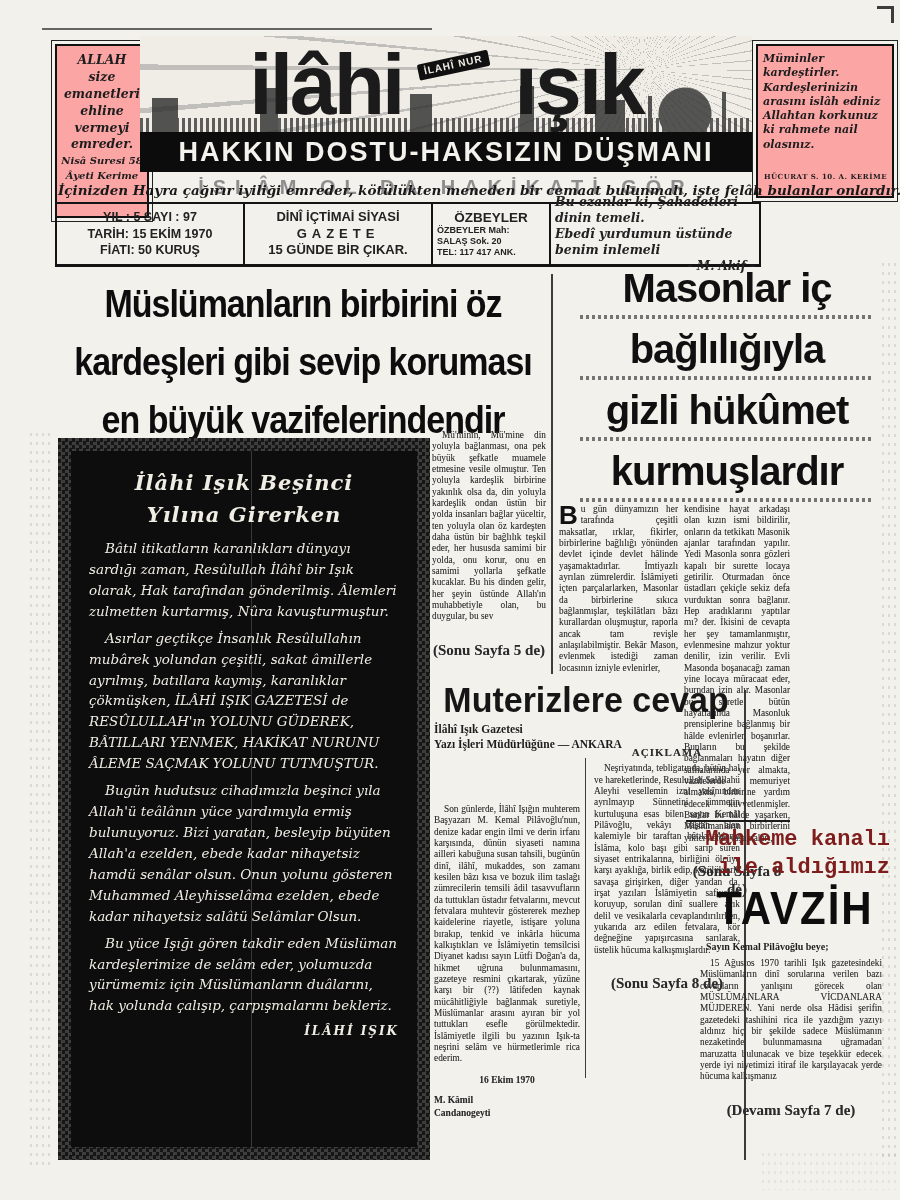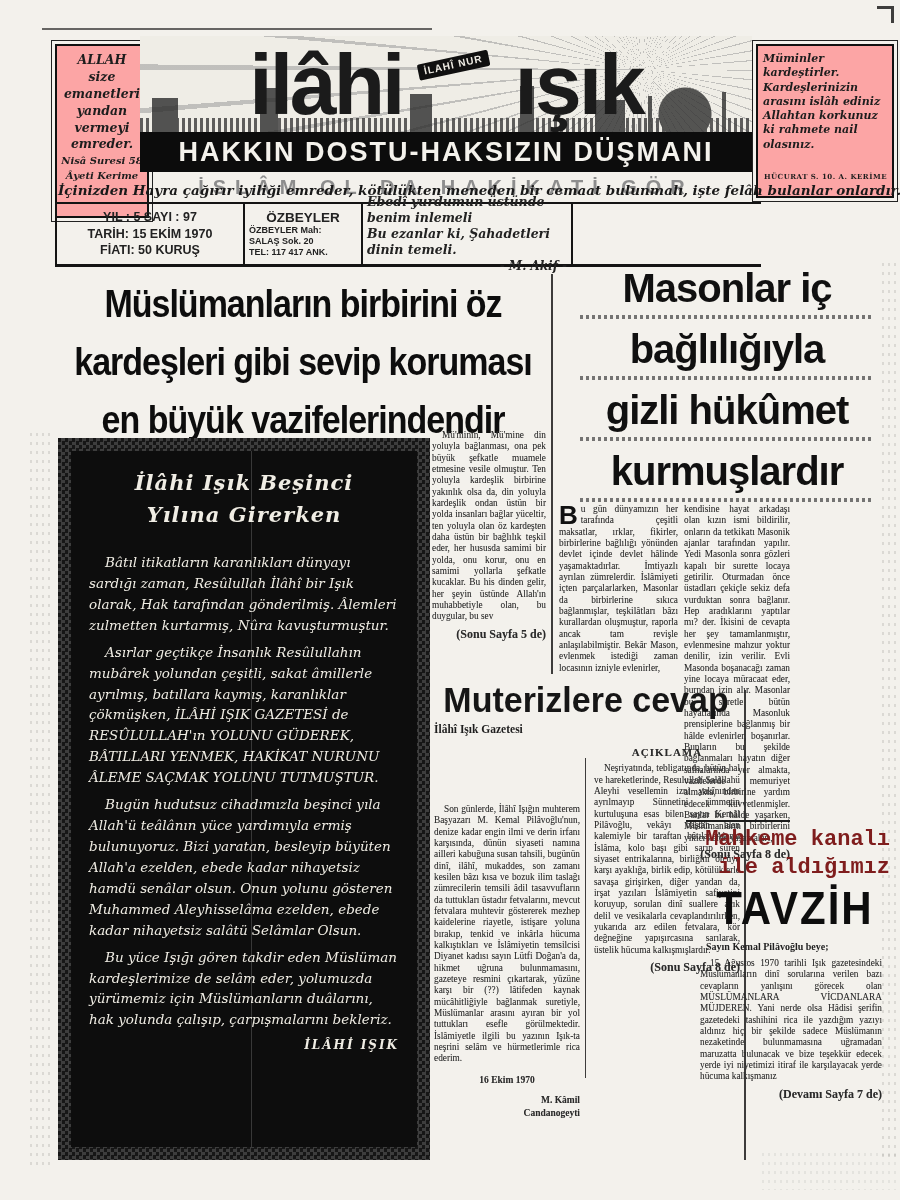--- a/index.html
+++ b/index.html
@@ -98,52 +98,52 @@
   .vrule{width:2px;background:#1c1c1c;opacity:.85;}
   .vrule1{left:551px;top:274px;height:400px;}
   .vrule2{left:744px;top:690px;height:470px;}
   .vrule3{left:585px;top:758px;height:320px;width:1px;}
   .hrule-mason{left:686px;top:820px;width:104px;height:2px;background:#1c1c1c;}
 
   
   .body-col{font-size:9.3px;line-height:1.22;text-align:justify;color:#2a2a2a;
     text-shadow:0 0 .4px #44444455;}
   .body-col p{margin:0 0 4px 0;text-indent:10px;}
-  .cont{font-weight:bold;font-size:12px;text-align:right;margin-top:3px;}
+  .cont{font-weight:bold;font-size:15px;text-align:center;margin-top:18px;}
   .mid-col{left:432px;top:430px;width:114px;height:252px;}
   .mason-col-a{left:559px;top:504px;width:119px;height:186px;}
   .mason-col-b{left:684px;top:504px;width:106px;height:316px;}
   .dropcap{float:left;font-family:"Liberation Sans",sans-serif;font-weight:900;
     font-size:26px;line-height:22px;margin:0 3px 0 0;color:#111;}
 
   
   .black-box{left:58px;top:438px;width:372px;height:722px;box-sizing:border-box;
     padding:13px;background:
       repeating-conic-gradient(#3d3d3d 0% 25%,#161616 0% 50%) 0 0/7px 7px;}
   .black-inner{position:relative;width:100%;height:100%;background:#0d0d0d;
     box-sizing:border-box;padding:16px 18px;color:#f0ede4;
     font-family:"DejaVu Serif",serif;font-style:italic;}
   .black-inner:after{content:"";position:absolute;left:52%;top:0;width:1px;height:100%;
     background:rgba(255,255,255,.18);}
   .bb-title{text-align:center;font-size:21px;line-height:1.5;letter-spacing:1px;
-    margin-bottom:22px;font-weight:bold;}
+    margin-bottom:8px;font-weight:bold;}
   .bb-par{font-size:13.5px;line-height:1.55;margin:0 0 6px 0;text-indent:16px;}
   .bb-sig{text-align:right;font-size:12px;letter-spacing:2px;font-weight:bold;margin-top:8px;}
 
   
   .muterizler-head{left:430px;top:680px;width:312px;text-align:center;
     font-family:"Liberation Sans",sans-serif;font-weight:900;font-size:34px;
     letter-spacing:0px;color:#161616;transform:scaleY(1.05);}
   .addressee{left:434px;top:722px;width:300px;font-weight:bold;font-size:11.5px;
     line-height:1.3;font-family:"Liberation Serif",serif;color:#1e1e1e;}
   .mut-col1{left:434px;top:760px;width:146px;height:400px;margin-top:44px;}
   .mut-col2{left:594px;top:746px;width:146px;height:352px;}
   .aciklama{font-weight:bold;text-align:center;font-size:11px;letter-spacing:1px;margin:0 0 4px 0;}
   .mut-date{font-size:9.5px;font-weight:bold;text-align:center;margin-top:10px;}
-  .mut-sig{font-size:9.5px;font-weight:bold;text-align:right;margin-top:8px;line-height:1.4;}
+  .mut-sig{font-size:9.5px;font-weight:bold;text-align:left;margin-top:8px;line-height:1.4;}
 
   
   .tavzih{left:700px;top:826px;width:190px;}
   .tav-kicker{font-family:Liberation Mono, monospace;font-weight:900;font-size:22px;
     line-height:1.25;text-align:right;color:#7f1d1d;}
   .tav-title{font-family:"Liberation Sans",sans-serif;font-weight:900;font-size:42px;
     text-align:center;letter-spacing:2px;color:#0d0d0d;margin:4px 0 8px 0;
     transform:scaleY(1.1);}
   .tav-sal{font-size:10px;font-weight:bold;margin:0 0 6px 6px;}
   .tav-body{width:182px;height:196px;}
@@ -154,21 +154,21 @@
 <div class="abs top-line"></div>
 <div class="abs corner-mark"></div>
 <div class="abs noise noise-left"></div>
 <div class="abs noise noise-right"></div>
 <div class="abs noise noise-bottom"></div>
 
 <div class="abs quote-box left-quote">
   <div>ALLAH</div>
   <div>size</div>
   <div>emanetleri</div>
-  <div>yandan</div>
+  <div>ehline</div>
   <div>vermeyi</div>
   <div>emreder.</div>
   <span class="src">Nisâ Suresi 58</span>
   <span class="src">Âyeti Kerime</span>
 </div>
 
 <div class="abs masthead">
   <div class="logo">
     <div class="rays"></div>
     <div class="skyline"></div>
@@ -189,29 +189,34 @@
   <span>İçinizden Hayra çağırır iyiliği emreder, kötülükten meneden bir cemaat bulunmalı, işte felâh bulanlar onlardır.</span>
   
 </div>
 
 <div class="abs info-bar">
   <div class="info-cell cell-issue">
     <div>YIL : 5    SAYI : 97</div>
     <div>TARİH: 15 EKİM 1970</div>
     <div>FİATI: 50 KURUŞ</div>
   </div>
+  <div class="info-cell cell-type">
+    <div>DİNÎ İÇTİMAİ SİYASİ</div>
+    <div class="sp">GAZETE</div>
+    <div>15 GÜNDE BİR ÇIKAR.</div>
+  </div>
   <div class="info-cell cell-office">
     <div class="big">ÖZBEYLER</div>
     <div class="sm">ÖZBEYLER Mah:</div>
     <div class="sm">SALAŞ Sok. 20</div>
     <div class="sm">TEL: 117 417 ANK.</div>
   </div>
   <div class="info-cell cell-verse">
+    <div>Bu ezanlar ki, Şahadetleri dinin temeli.</div>
     <div>Ebedî yurdumun üstünde benim inlemeli</div>
-    <div>Bu ezanlar ki, Şahadetleri dinin temeli.</div>
     <div class="sig">- M. Akif -</div>
   </div>
 </div>
 
 <div class="abs headline-left">
   <div>Müslümanların  birbirini  öz</div>
   <div>kardeşleri gibi sevip koruması</div>
   <div>en  büyük  vazifelerindendir</div>
 </div>
 
@@ -255,20 +260,21 @@
   <span>u gün dünyamızın her tarafında çeşitli maksatlar, ırklar, fikirler, birbirlerine bağlılığı yönünden devlet içinde devlet hâlinde yaşamaktadırlar. İmtiyazlı ayrılan zümrelerdir. İslâmiyeti içten parçalarlarken, Masonlar da birbirlerine sıkıca bağlanmışlar, teşkilâtları bâzı kurallardan oluşmuştur, raporla ancak tam revişle anlaşılabilmiştir. Bekâr Mason, evlenmek istediği zaman locasının izniyle evlenirler,</span>
 </div>
 <div class="abs body-col mason-col-b">
   <span>kendisine hayat arkadaşı olan kızın ismi bildirilir, onların da tetkikatı Masonik ajanlar tarafından yapılır. Yedi Masonla sonra gözleri kapalı bir surette locaya getirilir. Oturmadan önce üstadları çekiçle sekiz defa vurduktan sonra bağlanır. Hep aradıklarını yaptılar mı? der. İkisini de cevapta her şey tamamlanmıştır, evlenmesine mahzur yoktur denilir, izin verilir. Evli Masonda boşanacağı zaman yine locaya müracaat eder, burndan izin alır. Masonlar bu suretle bütün hayatlarında Masonluk prensiplerine bağlanmış bir hâlde evlenirler, boşanırlar. Bunların bu şekilde bağlanmaları hayatın diğer safhalarında yer almakta, vazifelerde memuriyet almakta, birbirine yardım edecek kuvvetlenmişler. Bunlar bu hâlde yaşarken, Müslümanların birbirlerini yıkıcı hâlde yaşamaları,</span>
   <div class="cont">(Sonu Sayfa 8 de)</div>
 </div>
 
 <div class="abs muterizler-head">Muterizlere cevap</div>
 <div class="abs addressee">
   <div>İlâhî Işık Gazetesi</div>
+  <div>Yazı İşleri Müdürlüğüne — ANKARA</div>
 </div>
 <div class="abs body-col mut-col1">
   <p>Son günlerde, İlâhî Işığın muhterem Başyazarı M. Kemal Pilâvoğlu'nun, denize kadar engin ilmi ve derin irfanı karşısında, dünün siyaseti namına ailleri kabuğuna susan tahsili, bugünün dinî, ilâhî, mukaddes, son zamanı kesilen bâzı kısa ve bozuk ilim taslağı zümrecilerin temsili âdil tasavvufların da tuttukları üstadır fetvalarını, mevcut fetvalara muhtevir göstererek mezhep kaidelerine riayetle, istişare yoluna bırakıp, tenkid ve inkârla hücuma kalkıştıkları ve İslâmiyetin temsilcisi Diyanet kadısı sayın Lütfi Doğan'a da, hikmet uğruna bulunmamasını, gazeteye resmini çıkartarak, yüzüne karşı bir (??) lâtifeden kaynak mücâhitliğiyle bağlanmak suretiyle, Müslümanlar arasını ayıran bir yol tuttukları esefle görülmektedir. İslâmiyetle ilgili bu yazının Işık-ta neşrini selâm ve hürmetlerimle rica ederim.</p>
   <div class="mut-date">16 Ekim 1970</div>
   <div class="mut-sig">
     <div>M. Kâmil</div>
     <div>Candanogeyti</div>
   </div>
 </div>
 <div class="abs body-col mut-col2">

